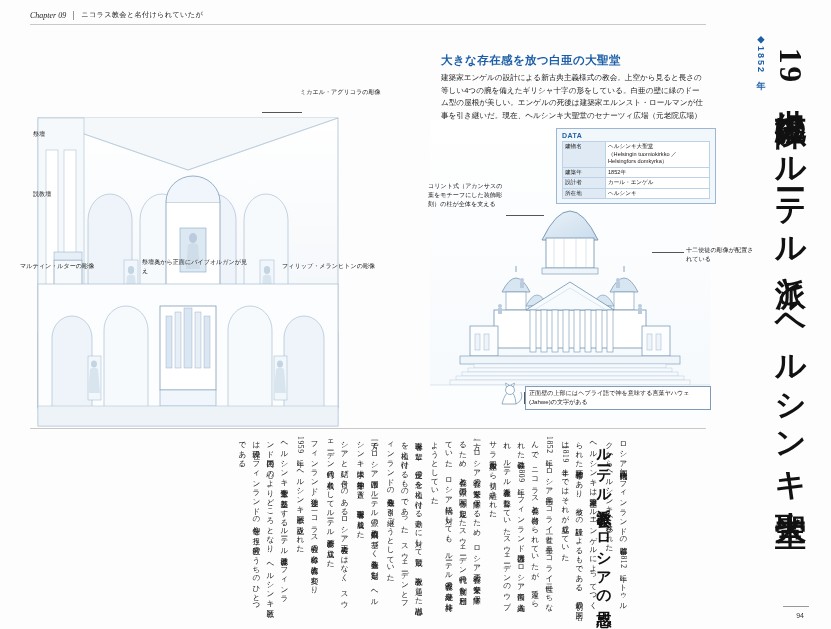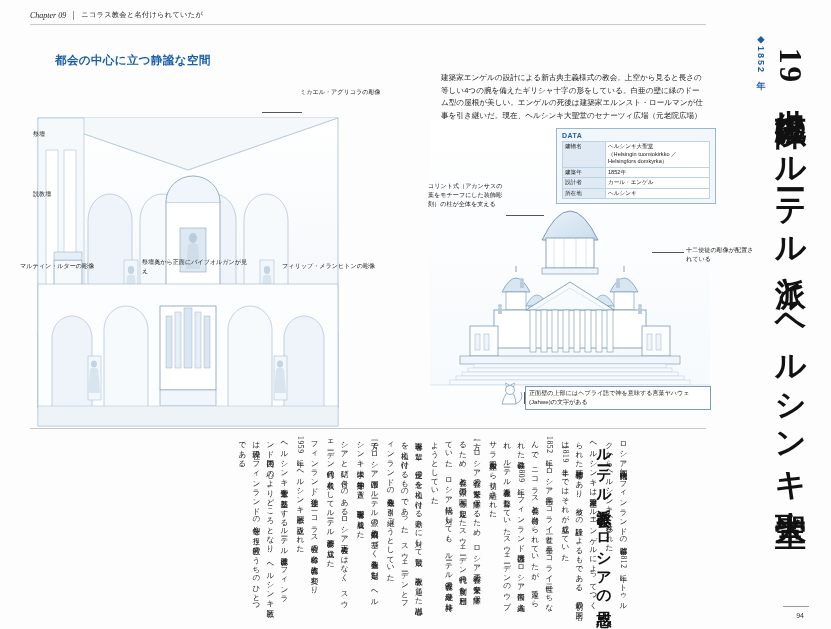--- a/index.html
+++ b/index.html
@@ -121,22 +121,22 @@
 
 <div class="page">
 
   <div class="header">
     <span class="chap">Chapter 09</span>
     <span class="bar"></span>
     <span class="sub">ニコラス教会と名付けられていたが</span>
   </div>
   <div class="header-rule"></div>
 
-  <div class="lead-title" id="left-title">都会の中心に立つ静謐な空間</div>
-
+
+  <div class="lead-title" id="right-title">大きな存在感を放つ白亜の大聖堂</div>
   <div class="lead-body" id="right-body">建築家エンゲルの設計による新古典主義様式の教会。上空から見ると長さの等しい4つの腕を備えたギリシャ十字の形をしている。白亜の壁に緑のドーム型の屋根が美しい。エンゲルの死後は建築家エルンスト・ロールマンが仕事を引き継いだ。現在、ヘルシンキ大聖堂のセナーツィ広場（元老院広場）は観光客や冬のクリスマスマーケットで賑わっている</div>
 
   <div class="illus" id="left-illus">
     <svg width="390" height="320" viewBox="0 0 390 320">
       <defs>
         <linearGradient id="wallg" x1="0" y1="0" x2="0" y2="1">
           <stop offset="0%" stop-color="#ffffff"></stop>
           <stop offset="100%" stop-color="#eef3f8"></stop>
         </linearGradient>
         <linearGradient id="floorg" x1="0" y1="0" x2="0" y2="1">

